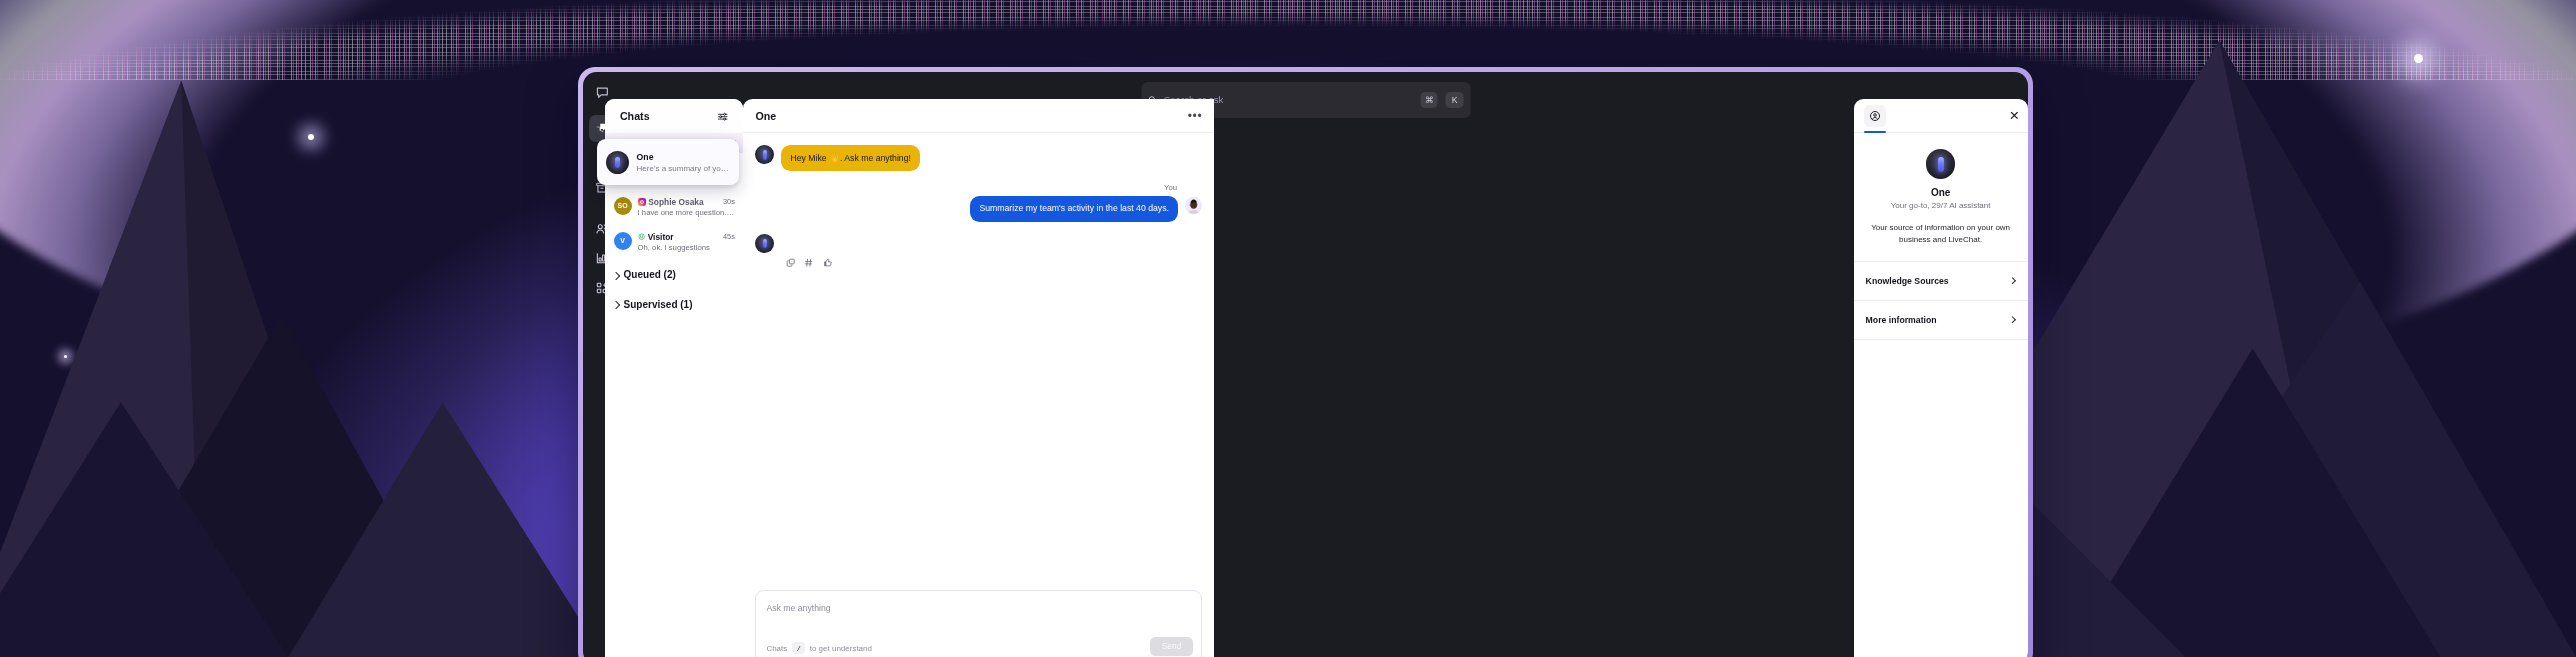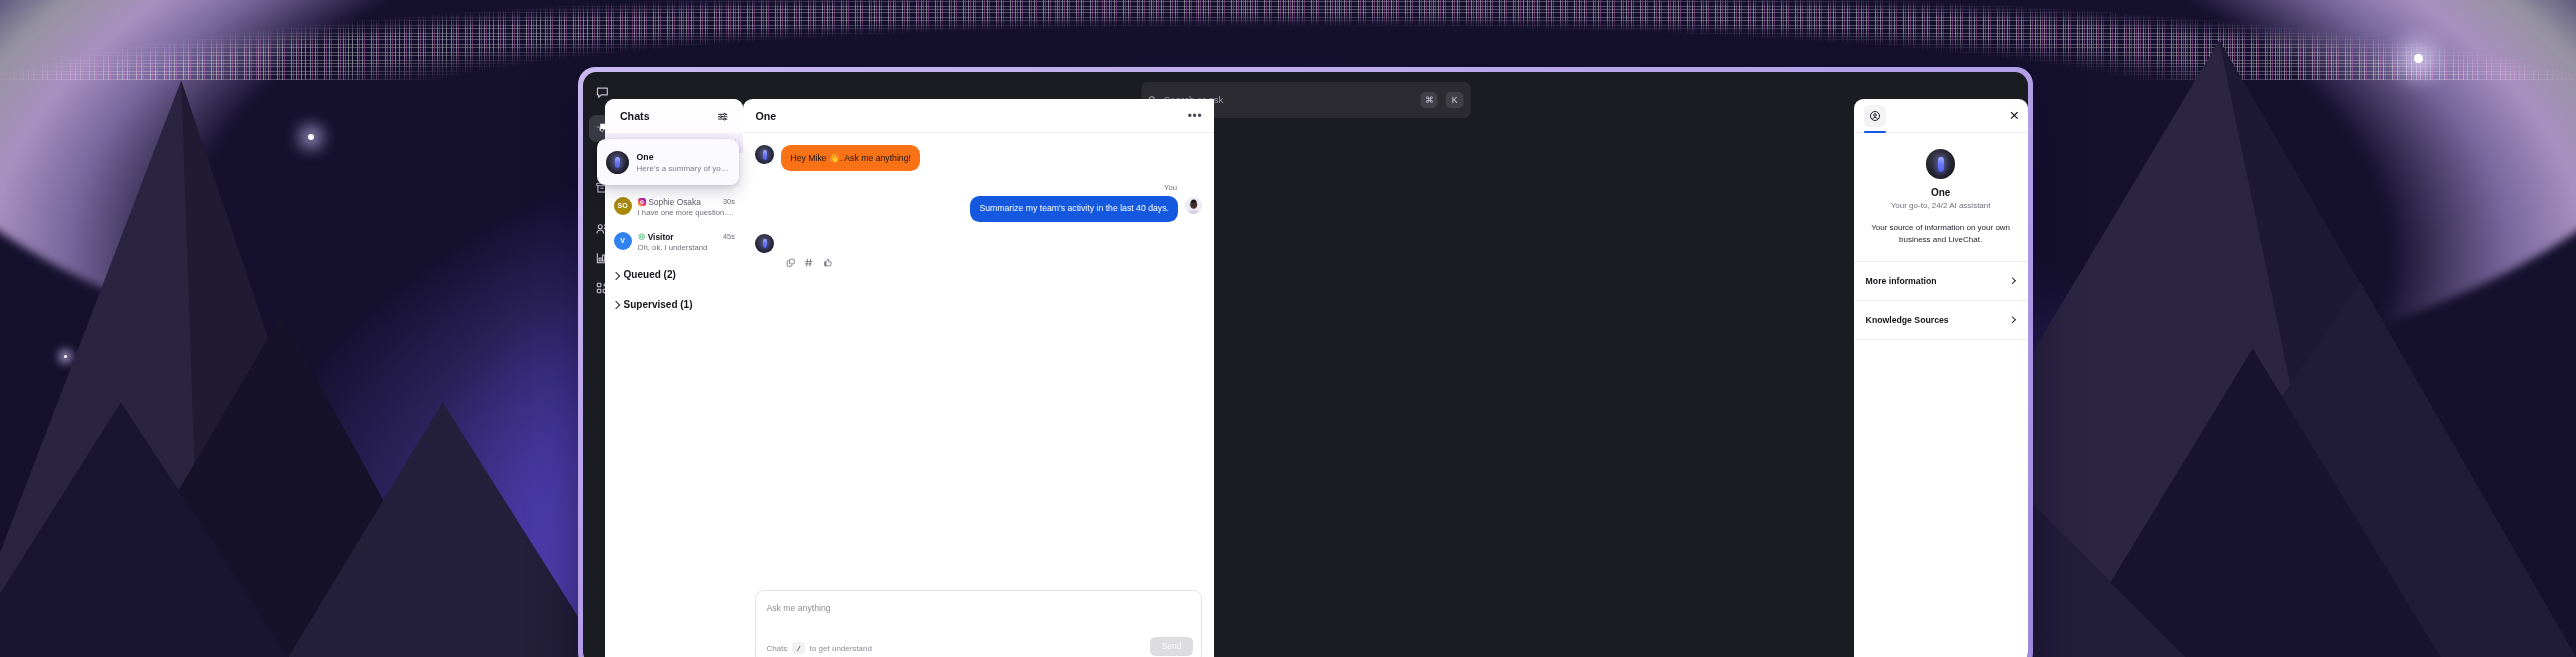--- a/index.html
+++ b/index.html
@@ -125,21 +125,21 @@
   .avatar {
     width: 18px; height: 18px; border-radius: 50%;
     display: flex; align-items: center; justify-content: center;
     color: #fff; font-size: 7px; font-weight: 700; flex: 0 0 auto;
     overflow: hidden; position: relative;
   }
   .chat-body { flex: 1; min-width: 0; }
   .chat-line1 { display: flex; align-items: center; gap: 2.7px; }
   .chat-name { font-size: 8.4px; font-weight: 700; color: #14141c;
                white-space: nowrap; overflow: hidden; text-overflow: ellipsis; }
-  .chat-name.muted { font-weight: 400; color: #5d5d6b; }
+  .chat-name.muted { font-weight: 700; color: #5d5d6b; }
   .chat-time { font-size: 7.4px; color: #6f6f7d; margin-left: auto; flex: 0 0 auto; }
   .chat-line2 { display: flex; align-items: center; margin-top: 1.3px; }
   .chat-prev { font-size: 7.7px; color: #6f6f7d; white-space: nowrap;
                overflow: hidden; text-overflow: ellipsis; flex: 1; }
   .badge {
     background: #d81f3c; color: #fff; font-size: 6.4px; font-weight: 700;
     width: 10px; height: 10px; border-radius: 50%;
     display: flex; align-items: center; justify-content: center; margin-left: 4px;
   }
   .grp-row { display: flex; align-items: center; gap: 4.7px; padding: 9.4px 8px;
@@ -182,21 +182,21 @@
     height: 34px; display: flex; align-items: center;
     justify-content: space-between; padding: 0 12px;
     border-bottom: 0.7px solid #ececf1;
   }
   #main-header .title { font-size: 10.7px; font-weight: 700; color: #14141c; }
   .dots { color: #4a4a58; font-size: 12px; letter-spacing: 0.7px; line-height: 1; }
 
   #messages { flex: 1; padding: 12px 12px 2.7px 12px; overflow: hidden; }
   .msg { display: flex; gap: 6.7px; margin-bottom: 12px; }
   .bubble {
-    background: #f97316; border-radius: 9.4px;
+    background: #eab308; border-radius: 9.4px;
     padding: 6.7px 9.4px; font-size: 8.7px; color: #17171f; line-height: 1.45;
     max-width: 268px;
   }
   .msg.out { justify-content: flex-end; }
   .out-wrap { display: flex; flex-direction: column; align-items: flex-end; }
   .out-label { font-size: 7.7px; color: #6f6f7d; margin-bottom: 3.4px; margin-right: 1.3px; }
   .bubble.blue { background: #1558e0; color: #fff; max-width: 295px; }
   .bubble ul { margin: 2.7px 0 0 10.7px; }
   .bubble li { margin-top: 2px; }
   .msg-actions { display: flex; gap: 8.7px; margin: -6.7px 0 0 31px; color: #5d5d6b; }
@@ -450,21 +450,21 @@
               <circle cx="12" cy="12" r="9"></circle>
                   <circle cx="9" cy="10" r="1.1" fill="#16a34a"></circle>
                   <circle cx="15" cy="10" r="1.1" fill="#16a34a"></circle>
               <path d="M8.5 14.5c1.8 1.6 5.2 1.6 7 0" stroke-linecap="round"></path>
             </svg>
           </span>
           <span class="chat-name">Visitor</span>
           <span class="chat-time">45s</span>
         </div>
         <div class="chat-line2">
-          <span class="chat-prev">Oh, ok. I understand</span>
+          <span class="chat-prev">Oh, ok. I suggestions</span>
         </div>
       </div>
     </div>
 
     <div class="grp-row">
       <span class="chev right"></span>
       <span>Queued (2)</span>
     </div>
     <div class="grp-row">
       <span class="chev right"></span>
@@ -568,29 +568,29 @@
       </span>
       <span class="xbtn">✕</span>
       <span id="tab-underline"></span>
     </div>
 
     <div id="details-hero">
       <div class="orb" style="width:29.5px;height:29.5px;margin:0 auto;">
         <div class="pill" style="width:6px;height:14.8px;"></div>
       </div>
       <div class="nm">One</div>
-      <div class="tg">Your go-to, 24/2 AI assistant</div>
+      <div class="tg">Your go-to, 29/7 AI assistant</div>
       <div class="ds">Your source of information on your own business and LiveChat.</div>
     </div>
 
+    <div class="det-row">
+      <span>Knowledge Sources</span>
+      <span class="chev-r"></span>
+    </div>
     <div class="det-row">
       <span>More information</span>
       <span class="chev-r"></span>
     </div>
-    <div class="det-row">
-      <span>Knowledge Sources</span>
-      <span class="chev-r"></span>
-    </div>
   </div>
 
 </div>
 </div>
 
 
 </body></html>

